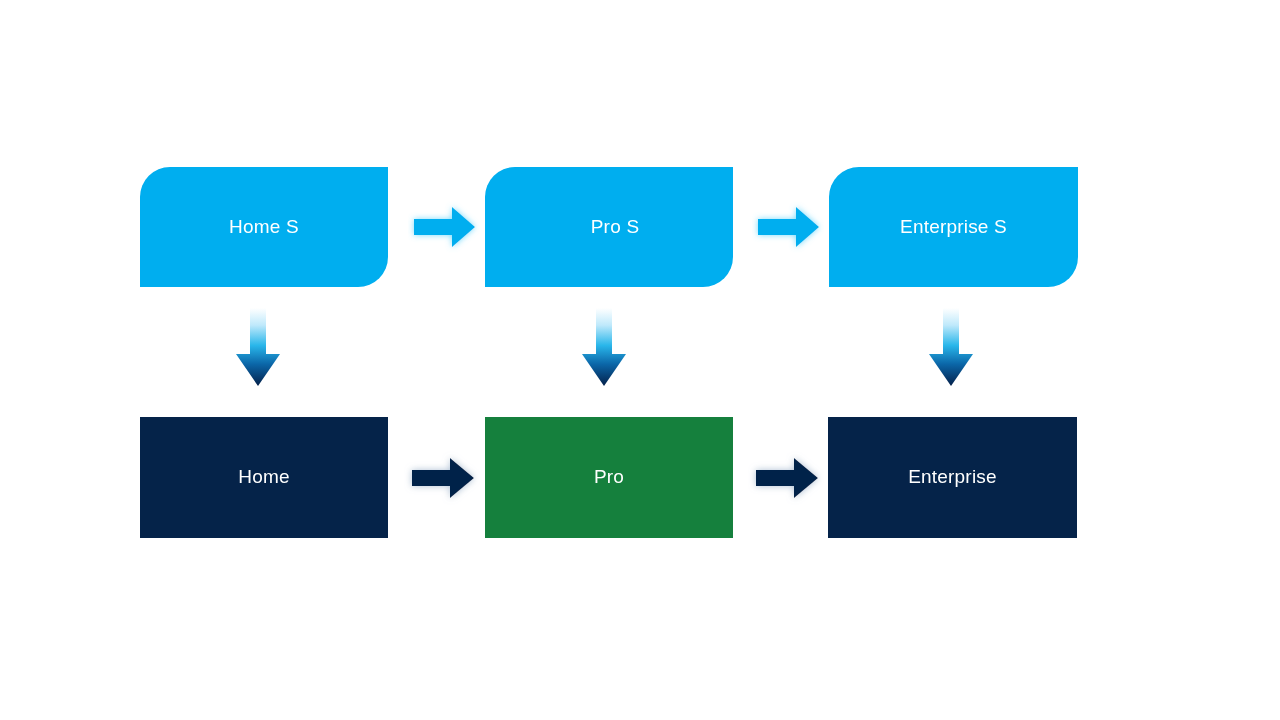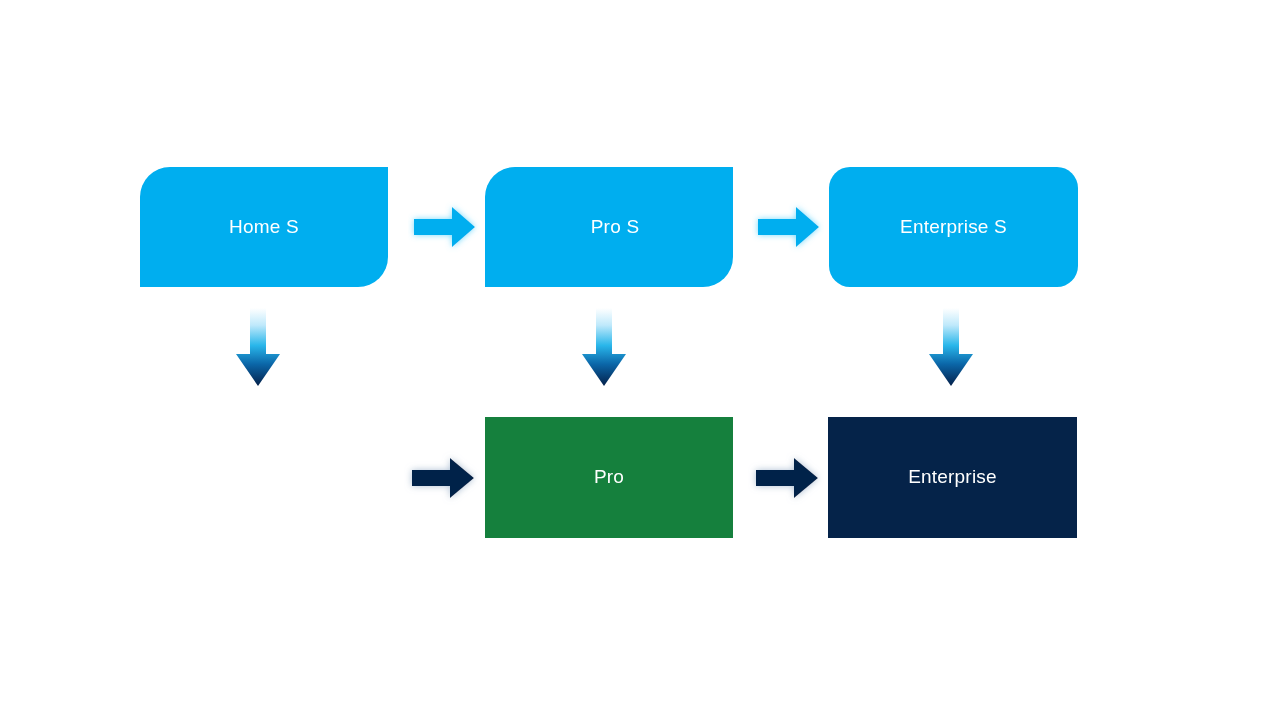--- a/index.html
+++ b/index.html
@@ -66,21 +66,21 @@
 <div id="canvas" style="background: rgb(255, 255, 255);">
 
   <div class="node node-top" id="node-home-s" style="left: 140px; top: 167px; width: 248px; height: 120px; background: rgb(0, 174, 239);">
     <span class="node-label">Home S</span>
   </div>
 
   <div class="node node-top" id="node-pro-s" style="left: 485px; top: 167px; width: 248px; height: 120px; background: rgb(0, 174, 239); padding-left: 12px;">
     <span class="node-label">Pro S</span>
   </div>
 
-  <div class="node node-top" id="node-enterprise-s" style="left: 829px; top: 167px; width: 249px; height: 120px; background: rgb(0, 174, 239); border-radius: 21px;">
+  <div class="node node-top" id="node-enterprise-s" style="left: 829px; top: 167px; width: 249px; height: 120px; background: rgb(0, 174, 239);">
     <span class="node-label">Enterprise S</span>
   </div>
 
   <div class="arrow-h" id="arrow-home-s-to-pro-s" style="left: 408px; top: 199px; width: 72px; height: 56px;">
     <svg width="72" height="56" viewBox="0 0 72 56" xmlns="http://www.w3.org/2000/svg">
       <defs>
         <filter id="glowTop1" x="-60%" y="-60%" width="220%" height="220%">
           <feGaussianBlur stdDeviation="3.2" result="b"></feGaussianBlur>
           <feFlood flood-color="#6fd8fb" flood-opacity="0.95"></feFlood>
           <feComposite in2="b" operator="in" result="g"></feComposite>
@@ -149,20 +149,23 @@
           <stop offset="22%" stop-color="#bfe9fb"></stop>
           <stop offset="48%" stop-color="#29b6ea"></stop>
           <stop offset="72%" stop-color="#0b66a8"></stop>
           <stop offset="100%" stop-color="#04204a"></stop>
         </linearGradient>
       </defs>
       <path d="M18 0 L34 0 L34 46 L48 46 L26 78 L4 46 L18 46 Z" fill="url(#vgrad3)"></path>
     </svg>
   </div>
 
+  <div class="node node-bottom" id="node-home" style="left: 140px; top: 417px; width: 248px; height: 121px; background: rgb(5, 35, 73);">
+    <span class="node-label">Home</span>
+  </div>
 
   <div class="node node-bottom" id="node-pro" style="left: 485px; top: 417px; width: 248px; height: 121px; background: #15803d;">
     <span class="node-label">Pro</span>
   </div>
 
   <div class="node node-bottom" id="node-enterprise" style="left: 828px; top: 417px; width: 249px; height: 121px; background: rgb(5, 35, 73);">
     <span class="node-label">Enterprise</span>
   </div>
 
   <div class="arrow-h" id="arrow-home-to-pro" style="left: 404px; top: 450px; width: 76px; height: 56px;">

